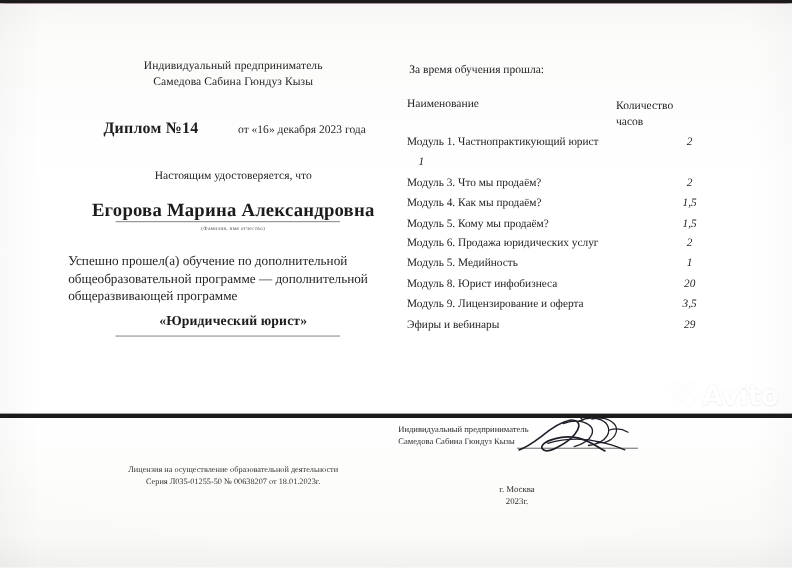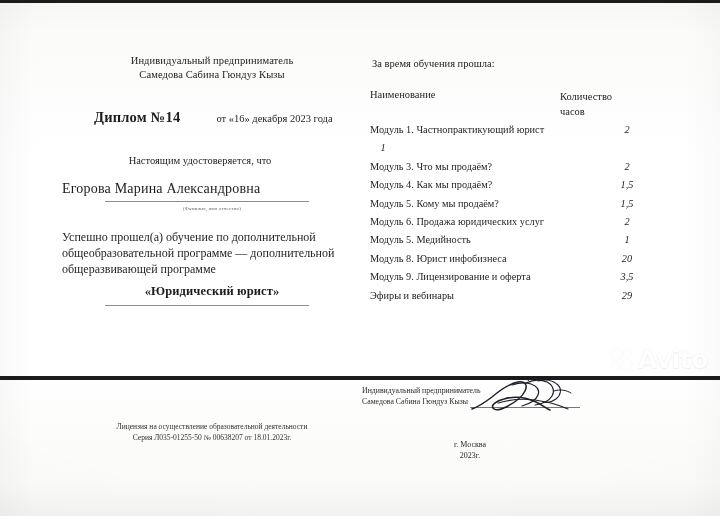--- a/index.html
+++ b/index.html
@@ -86,36 +86,36 @@
   }
   .diploma-date {
     font-size: 10.5px;
     color: #272727;
     margin-left: 36px;
     white-space: nowrap;
   }
 
   .certifies {
     position: absolute;
-    left: 50px;
+    left: 62px;
     top: 152px;
     width: 300px;
     text-align: center;
     font-size: 10.5px;
     color: #252525;
   }
 
   .holder-name {
     position: absolute;
     left: 62px;
     top: 178px;
     width: 300px;
-    text-align: left;
-    font-size: 14px;
-    font-weight: normal;
+    text-align: center;
+    font-size: 17px;
+    font-weight: bold;
     color: #1c1c1c;
     letter-spacing: 0.2px;
   }
   .rule {
     position: absolute;
     height: 0;
     border-top: 1px solid #8d8d8d;
   }
   .rule.name-rule { left: 105px; top: 198px; width: 204px; }
   .rule.course-rule { left: 105px; top: 302px; width: 204px; }

